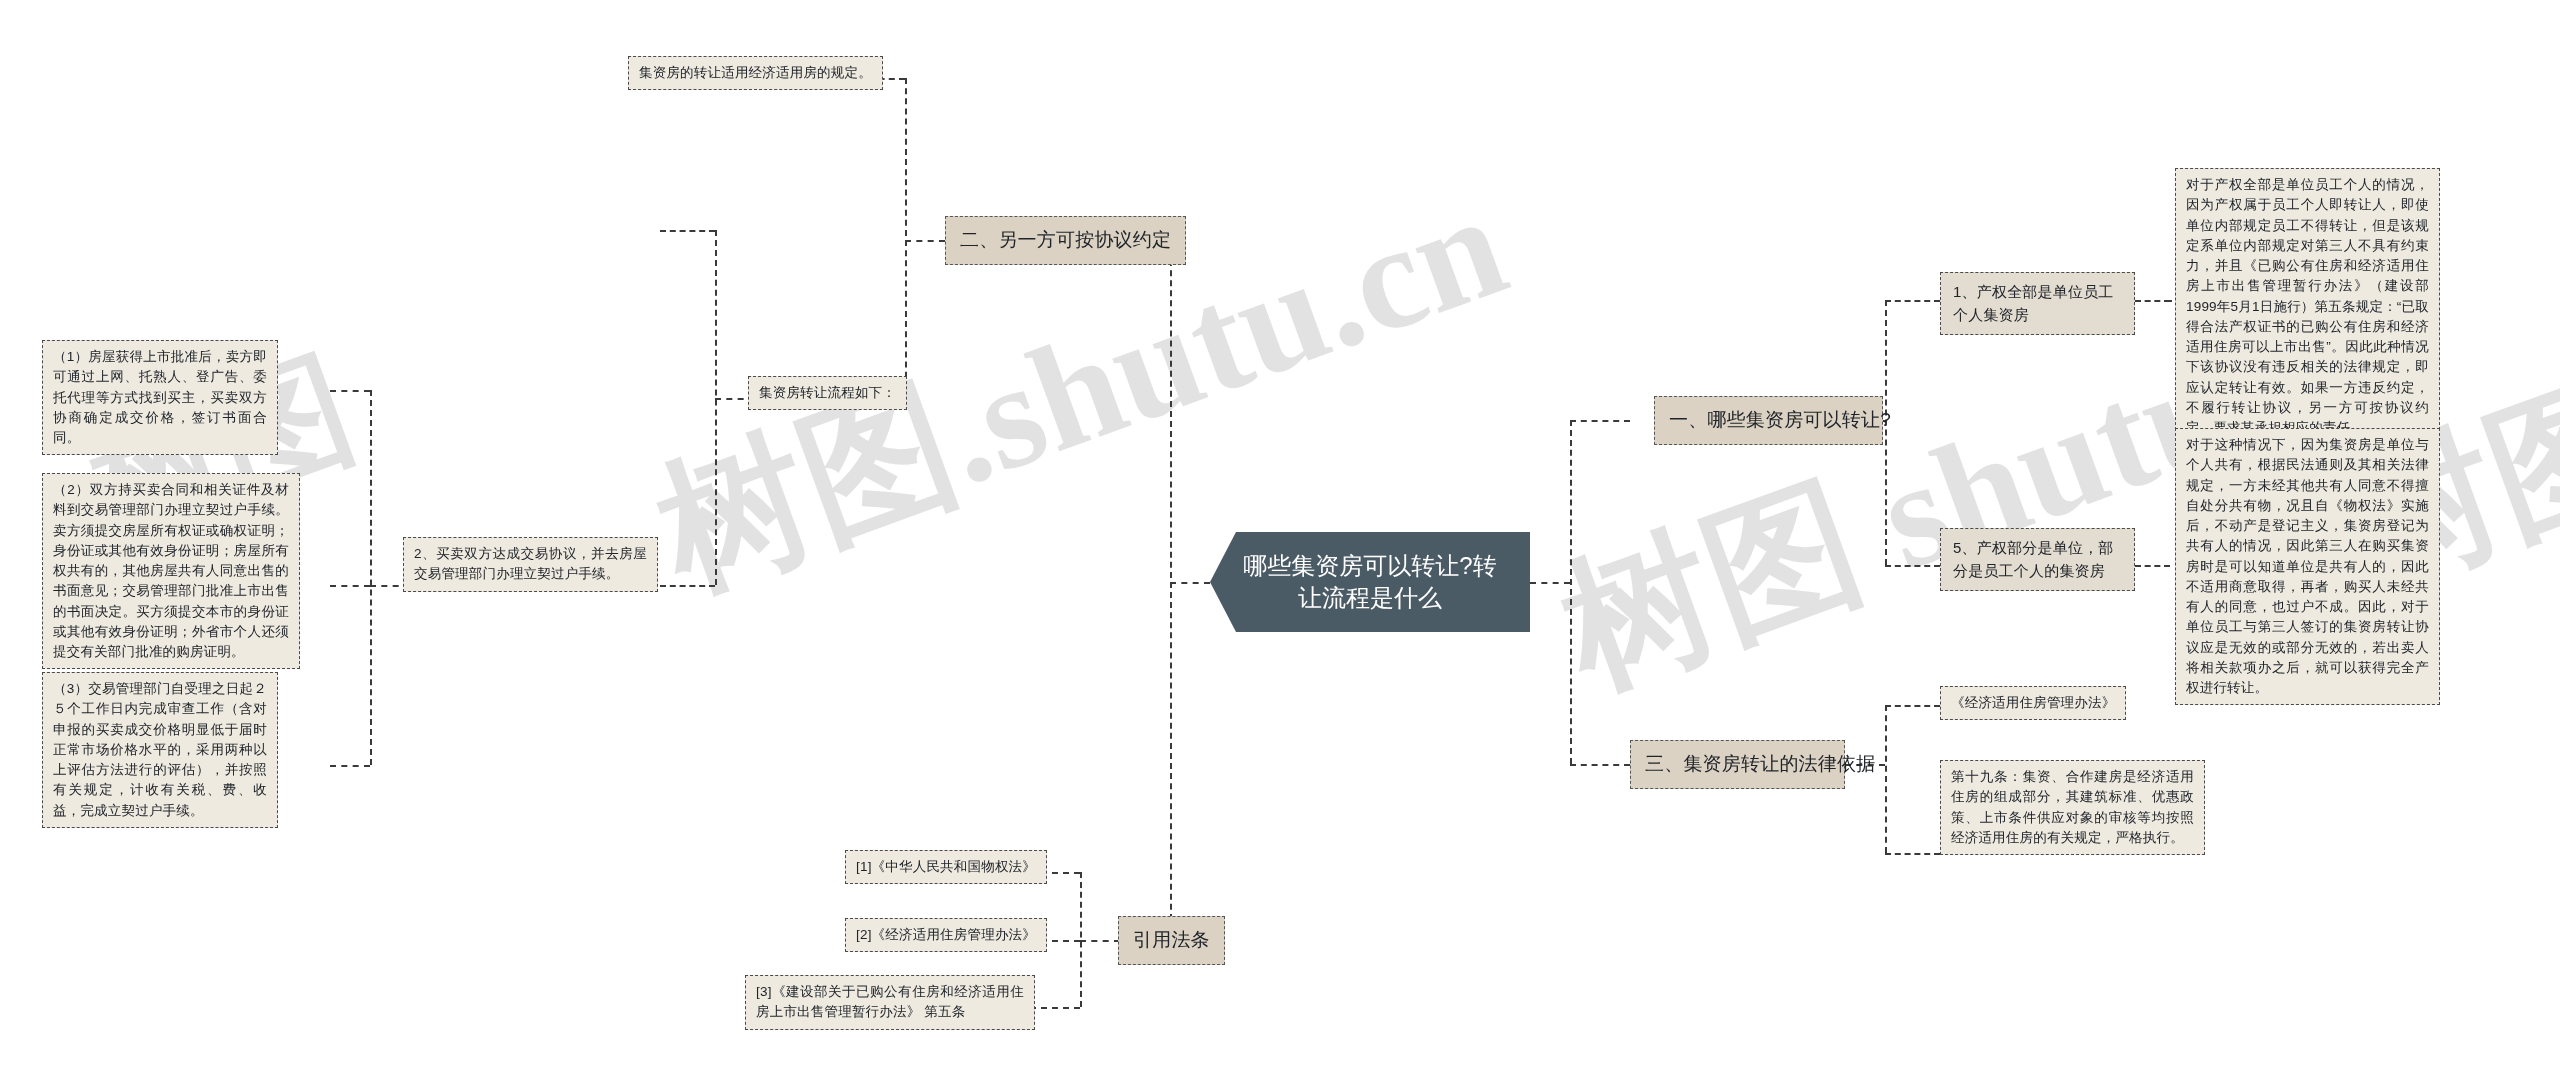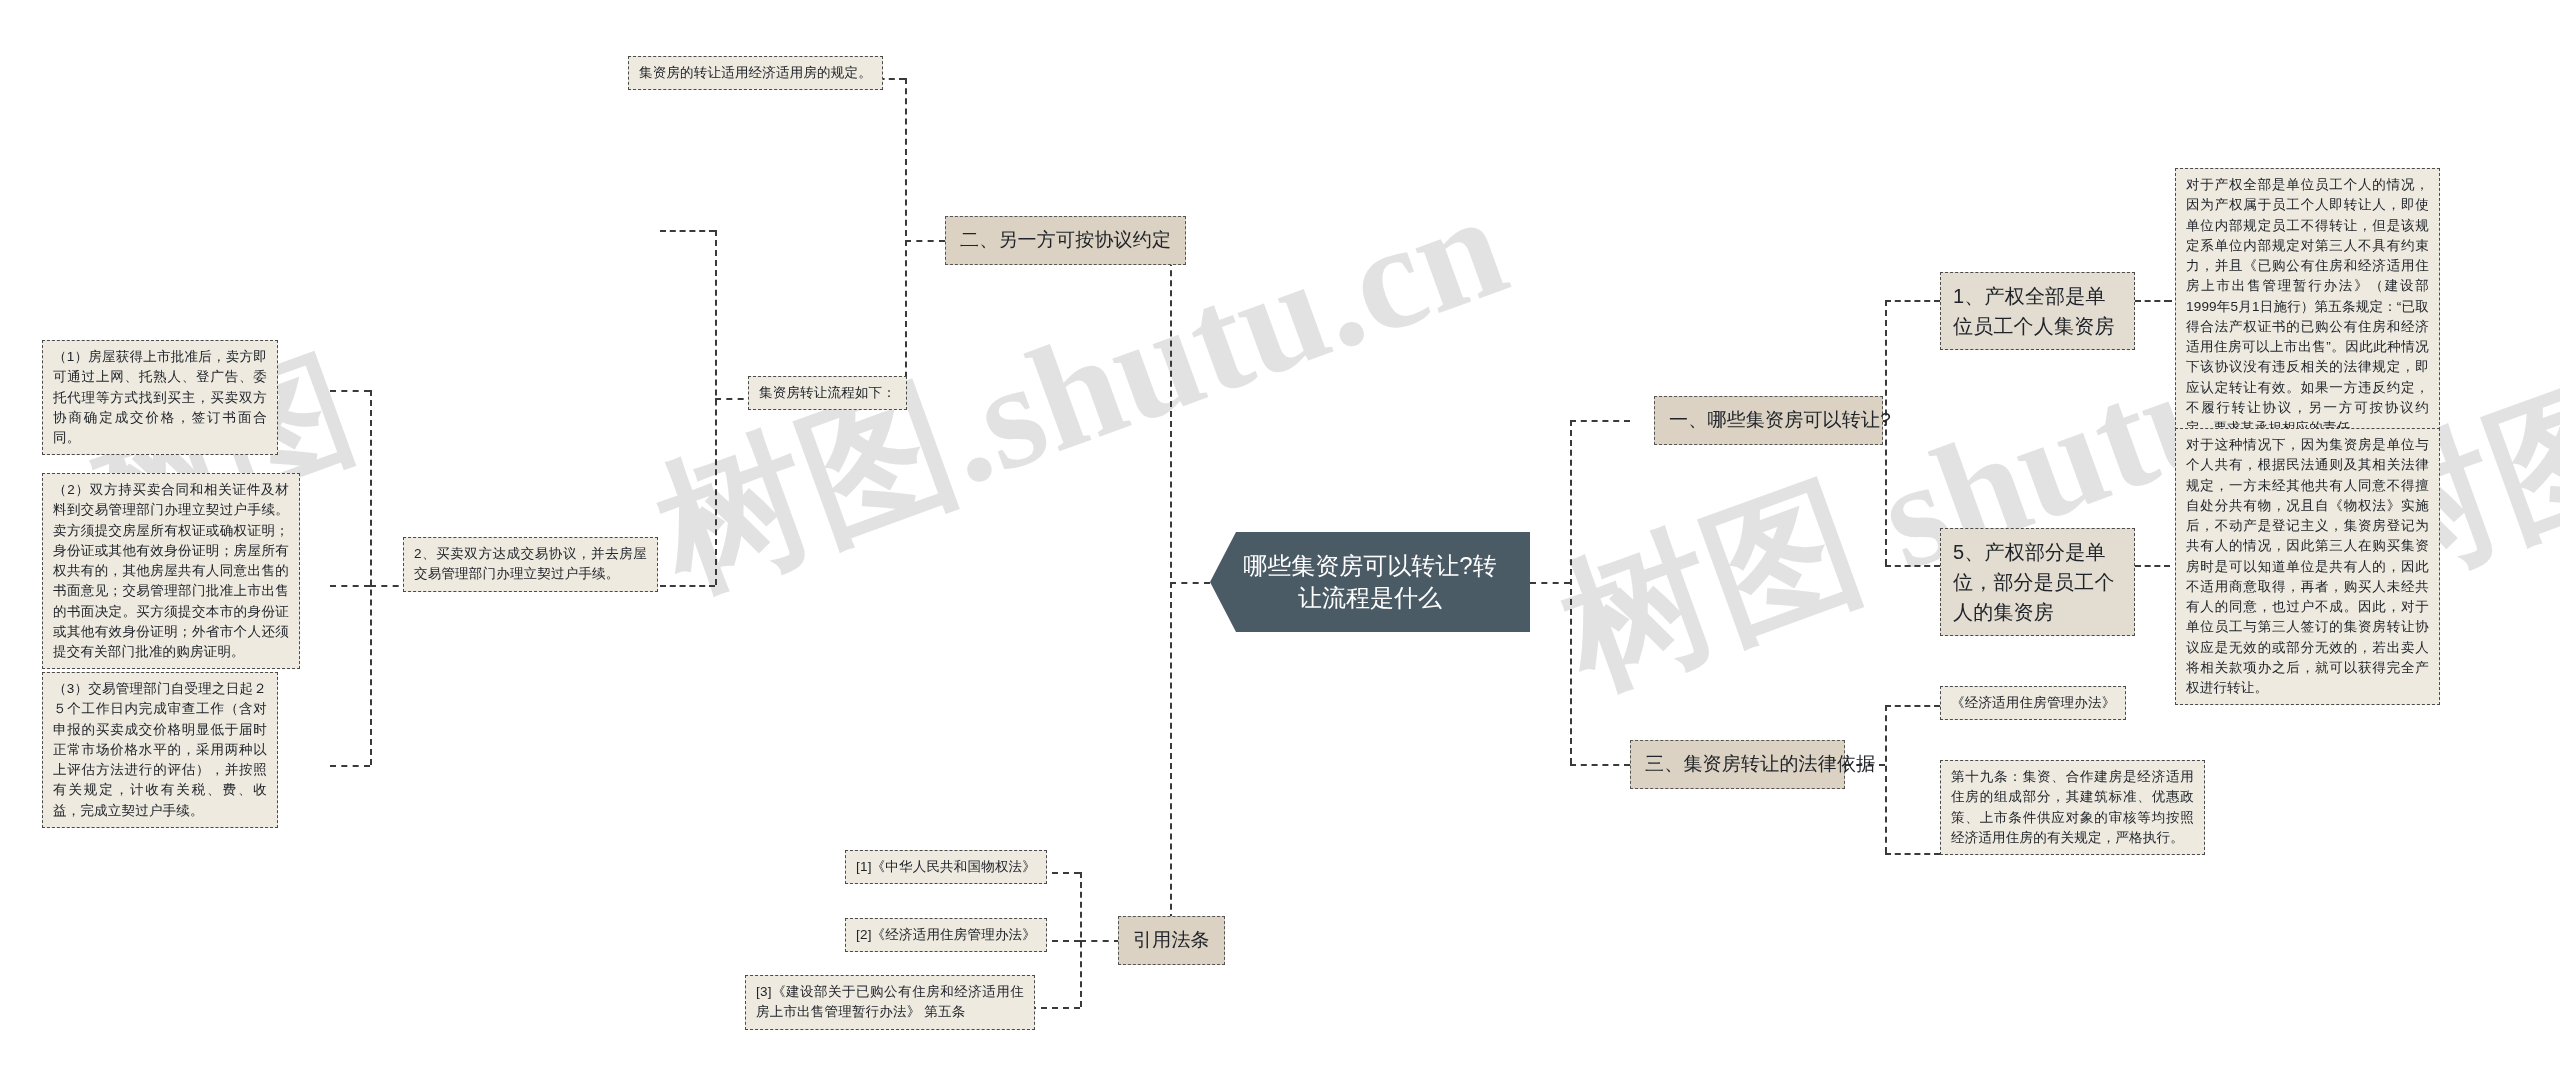--- a/index.html
+++ b/index.html
@@ -33,21 +33,21 @@
     color:#20242a;
     line-height:1.5;
     padding:6px 10px;
     letter-spacing:.2px;
   }
   .node.lv1{
     background:#dbd2c3;border:1.6px dashed #555;
     font-size:19px;padding:9px 14px;text-align:center;
   }
   .node.lv2{
-    background:#e3ddd1;font-size:20px;padding:8px 12px;
+    background:#e3ddd1;font-size:15px;padding:8px 12px;
   }
   .node.leaf{
     background:#eeeae0;font-size:13.5px;text-align:justify;
   }
   .node.oneline{white-space:nowrap;}
 
   
   #root{
     position:absolute;left:1210px;top:532px;width:320px;height:100px;
     background:#4b5b66;color:#ffffff;

